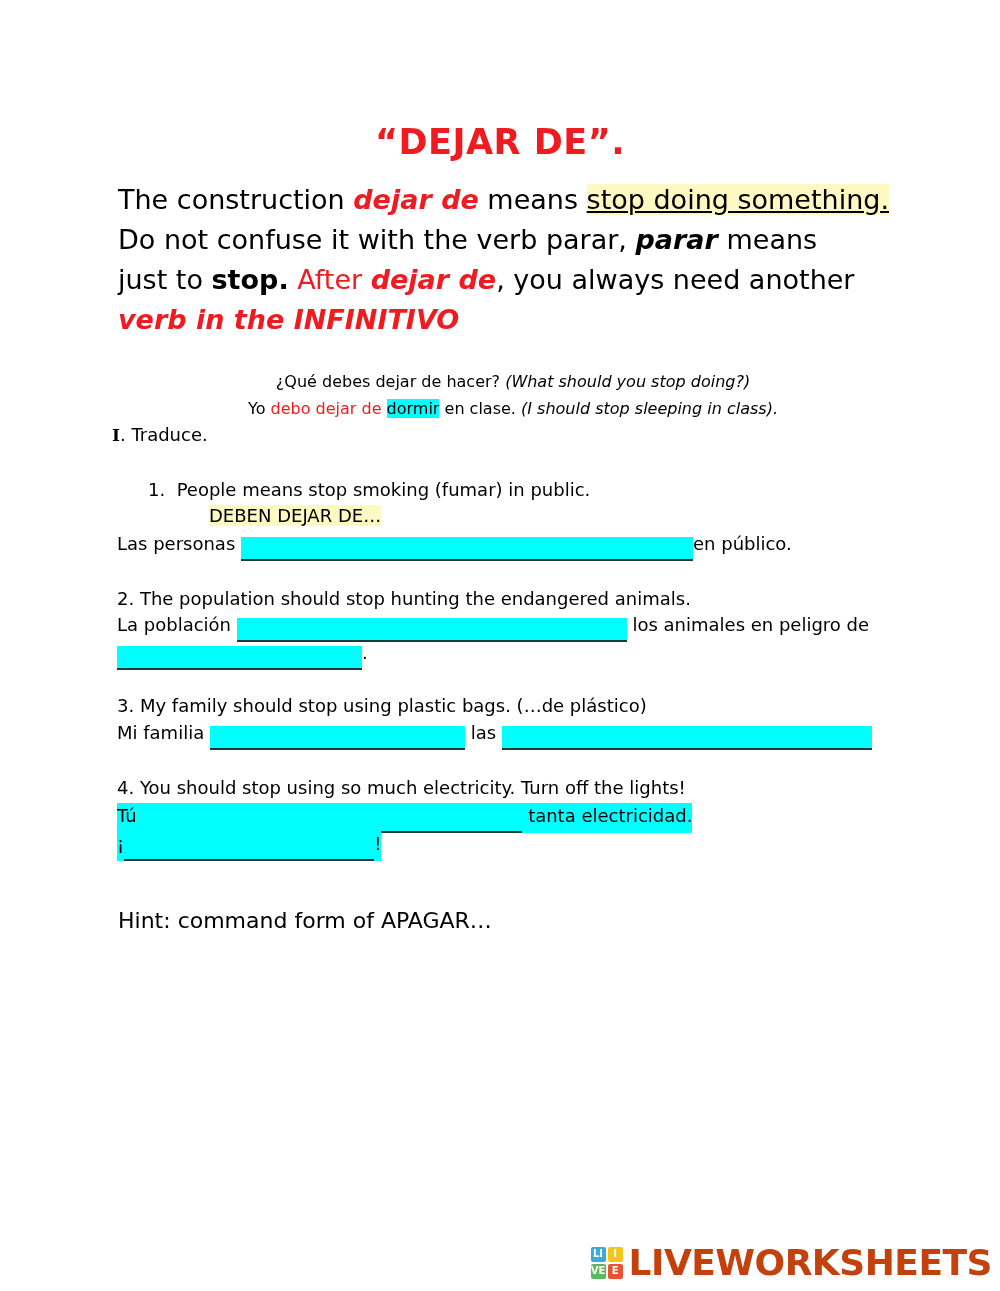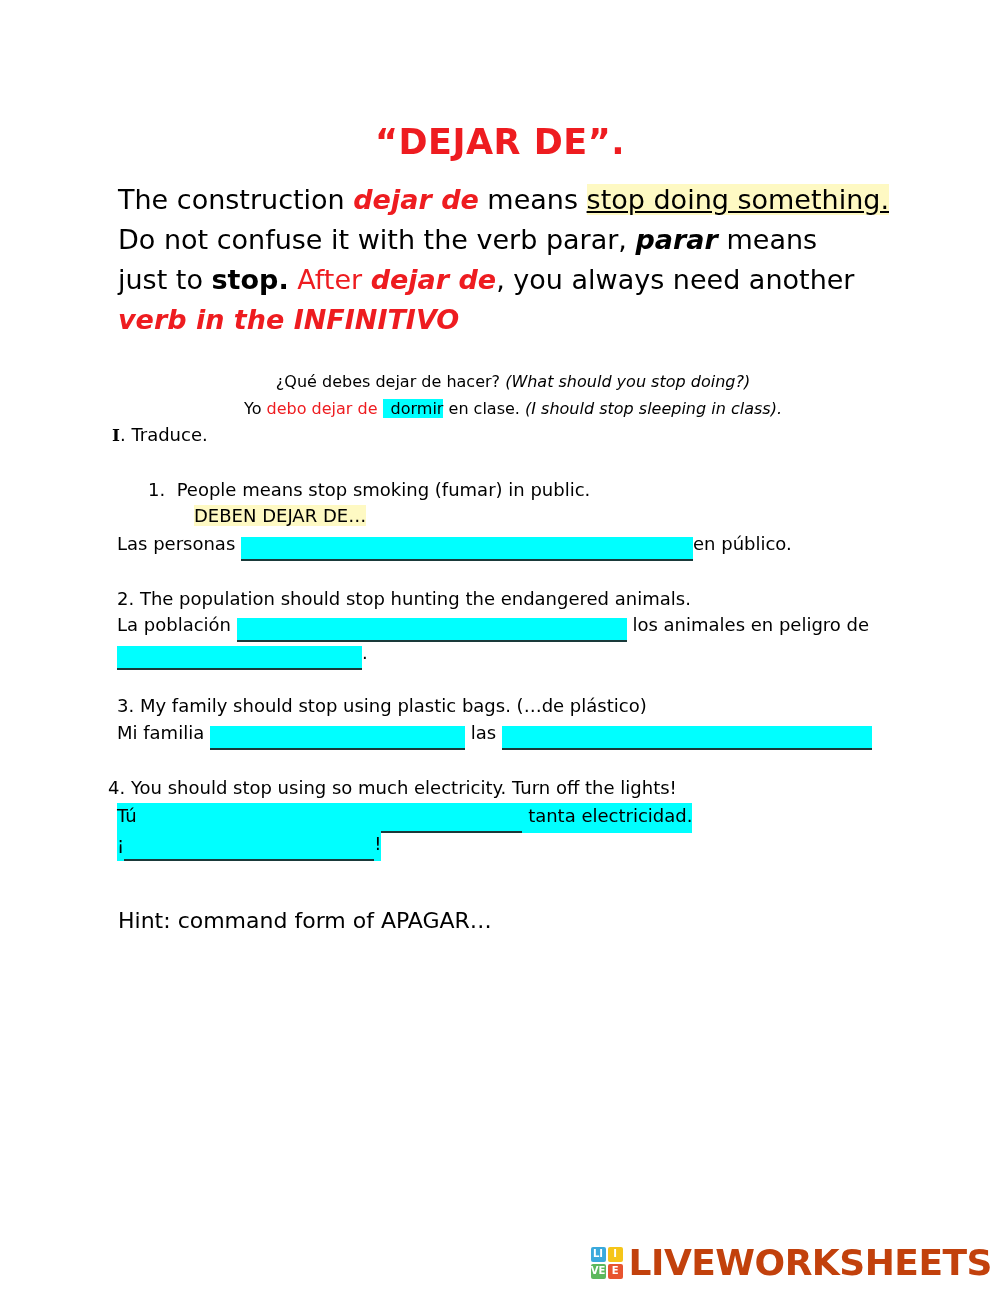--- a/index.html
+++ b/index.html
@@ -58,21 +58,21 @@
     position: absolute;
     left: 118px;
     top: 368px;
     width: 790px;
     text-align: center;
     font-size: 16px;
     line-height: 27px;
     color: #000000;
   }
   .example .it { font-style: italic; }
-  .hl-cyan { background: #00ffff; padding-left: 8px; }
+  .hl-cyan { background: #00ffff; }
 
   
   .section-label {
     position: absolute;
     left: 112px;
     top: 424px;
     font-size: 18px;
     color: #000;
   }
   .section-label .numeral {
@@ -170,21 +170,21 @@
   <div class="example">
     <div><span>¿Qué debes dejar de hacer? </span><span class="it">(What should you stop doing?)</span></div>
     <div><span>Yo </span><span class="red">debo dejar de </span><span class="hl-cyan">dormir</span><span> en clase. </span><span class="it">(I should stop sleeping in class).</span></div>
   </div>
 
   <div class="section-label"><span class="numeral">I</span><span>. Traduce.</span></div>
 
   <div class="q" style="left:148px; top:477px;">
     <span>1.</span>&nbsp;&nbsp;<span>People means stop smoking (fumar) in public.</span>
   </div>
-  <div class="q" style="left:172px; top:503px;padding-left:22px;">
+  <div class="q" style="left:187px; top:503px;padding-left:22px;">
     <span class="hl-yellow">DEBEN DEJAR DE…</span>
   </div>
   <div class="q" style="left:117px; top:531px;">
     <span>Las personas </span><input class="blank" style="width: 452px;" value=""><span>en público.</span>
   </div>
 
   <div class="q" style="left:117px; top:586px;">
     <span>2.</span>&nbsp;<span>The population should stop hunting the endangered animals.</span>
   </div>
   <div class="q" style="left:117px; top:612px;">
@@ -194,21 +194,21 @@
     <input class="blank" style="width: 245px;" value=""><span>.</span>
   </div>
 
   <div class="q" style="left:117px; top:693px;">
     <span>3.</span>&nbsp;<span>My family should stop using plastic bags. (…de plástico)</span>
   </div>
   <div class="q" style="left:117px; top:720px;">
     <span>Mi familia </span><input class="blank" style="width: 255px;" value=""><span> las </span><input class="blank" style="width: 370px;" value="">
   </div>
 
-  <div class="q" style="left:108px; top:775px;">
+  <div class="q" style="left:117px; top:775px;">
     <span>4.</span>&nbsp;<span>You should stop using so much electricity. Turn off the lights!</span>
   </div>
   <div class="q cyanband" style="left:117px; top:803px;">
     <span>Tú </span><input class="blank" style="width: 380px;" value=""><span> tanta electricidad.</span>
   </div>
   <div class="q cyanband" style="left:117px; top:831px;">
     <span>¡</span><input class="blank" style="width: 250px;" value=""><span>!</span>
   </div>
 
   <div class="hint">Hint: command form of APAGAR…</div>

